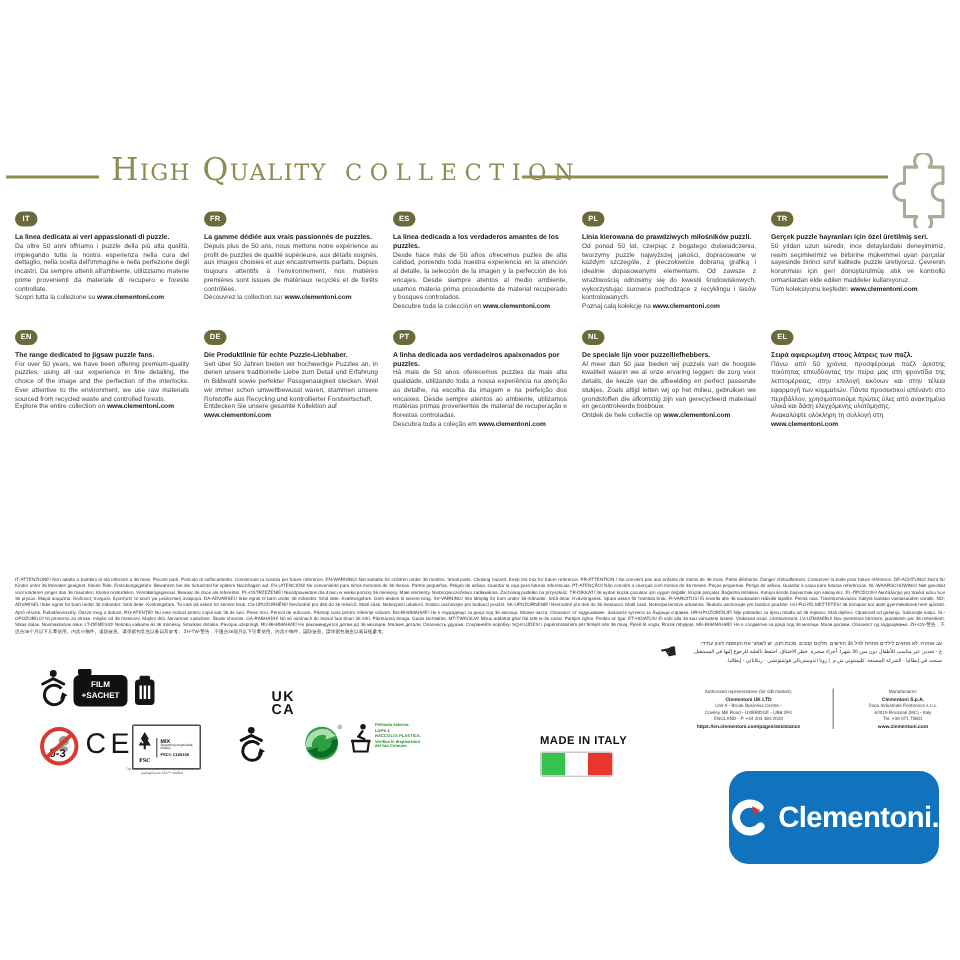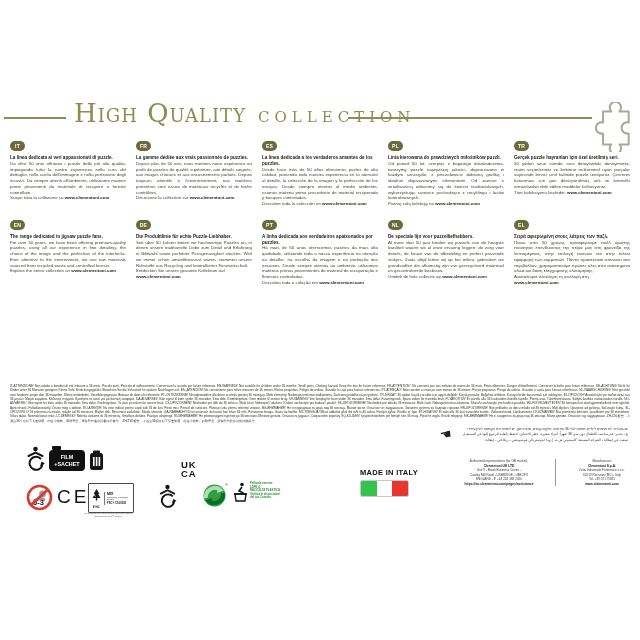--- a/index.html
+++ b/index.html
@@ -3,21 +3,21 @@
 <meta charset="utf-8">
 <style>
   html,body{margin:0;padding:0;background:#fff;}
   .page{position:relative;width:640px;height:640px;background:#ffffff;overflow:hidden;
         font-family:"Liberation Sans",sans-serif;color:#2f2e28;-webkit-text-size-adjust:none;}
   
   .rule{position:absolute;height:2px;background:#8e8c50;}
   .rule-left{left:4px;top:117px;width:62px;}
   .rule-right{left:348px;top:117px;width:244px;}
   .title-row{position:absolute;left:74px;top:98px;display:flex;align-items:baseline;gap:12px;white-space:nowrap;}
-  .title-main{font-family:"DejaVu Serif",serif;font-variant:small-caps;font-size:26px;line-height:30px;
+  .title-main{font-family:"DejaVu Serif",serif;font-variant:small-caps;font-size:21px;line-height:30px;
               color:#8e8c50;letter-spacing:1px;font-weight:500;}
   .title-sub{font-family:"DejaVu Serif",serif;text-transform:uppercase;font-size:15px;color:#8e8c50;
              letter-spacing:5px;font-weight:400;}
   .puzzle-icon{position:absolute;left:592px;top:102px;}
   
   .lang-grid{position:absolute;left:10px;top:141px;width:626px;display:grid;
              grid-template-columns:repeat(5,116px);column-gap:10px;row-gap:13px;}
   .lang-block{width:116px;}
   .lang-badge{width:15px;height:10px;border-radius:6px;background:#6b6a3a;color:#fff;
               font-size:5px;font-weight:bold;display:flex;align-items:center;justify-content:center;
@@ -50,21 +50,21 @@
   .fsc-code{font-size:2.7px;font-weight:bold;color:#111;margin-top:1px;}
   .fsc-note{position:absolute;left:80px;top:512px;width:56px;font-size:2.1px;line-height:2.7px;
             text-align:center;color:#555;}
   .triman2{position:absolute;left:158px;top:484px;}
   .ukca{position:absolute;left:181px;top:460px;font-size:9.5px;font-weight:bold;line-height:9px;
         letter-spacing:1px;color:#141414;}
   .greendot{position:absolute;left:203px;top:484px;}
   .gd-r{position:absolute;left:225px;top:482px;font-size:4px;color:#333;}
   .tidy{position:absolute;left:233px;top:482px;display:flex;gap:2px;align-items:flex-start;}
   .tidy-txt{width:54px;font-size:2.8px;line-height:3.5px;font-weight:bold;color:#2e8b33;white-space:pre-line;}
-  .mii{position:absolute;left:360px;top:468px;width:52px;text-align:center;}
+  .mii{position:absolute;left:360px;top:489px;width:52px;text-align:center;}
   .mii-label{font-size:7.5px;font-weight:bold;color:#111;letter-spacing:.3px;white-space:nowrap;}
   .flag{margin-top:3px;width:47px;height:15px;display:flex;border:1px solid #c9c9c9;border-radius:2px;overflow:hidden;}
   .flag .g{flex:1;background:#35c24d;}
   .flag .w{flex:1;background:#ffffff;}
   .flag .r{flex:1;background:#e8352e;}
   
   .addresses{position:absolute;left:449px;top:459px;display:flex;align-items:stretch;}
   .addr{font-size:3.1px;line-height:4.5px;color:#3a3a3a;text-align:center;}
   .addr .b{font-weight:bold;font-size:3.3px;color:#222;}
   .addr-uk{width:100px;padding-right:6px;}
@@ -262,14 +262,21 @@
     <div class="addr addr-it">
       <div>Manufacturer:</div>
       <div class="b">Clementoni S.p.A.</div>
       <div>Zona Industriale Fontenoce s.n.c.</div>
       <div>62019 Recanati (MC) - Italy</div>
       <div>Tel. +39 071 75811</div>
       <div class="b">www.clementoni.com</div>
     </div>
   </div>
 
+  <div class="clem-logo">
+    <svg width="34" height="34" viewBox="0 0 36 36">
+      <circle cx="18" cy="18" r="12" fill="none" stroke="#ffffff" stroke-width="7" stroke-dasharray="57 19" transform="rotate(40 18 18)" stroke-linecap="round"></circle>
+      <path d="M20,8 L27,12 L21,16 Z" fill="#d5352c"></path>
+    </svg>
+    <span class="clem-text">Clementoni.</span>
+  </div>
 
 </div>
 
 </body></html>

